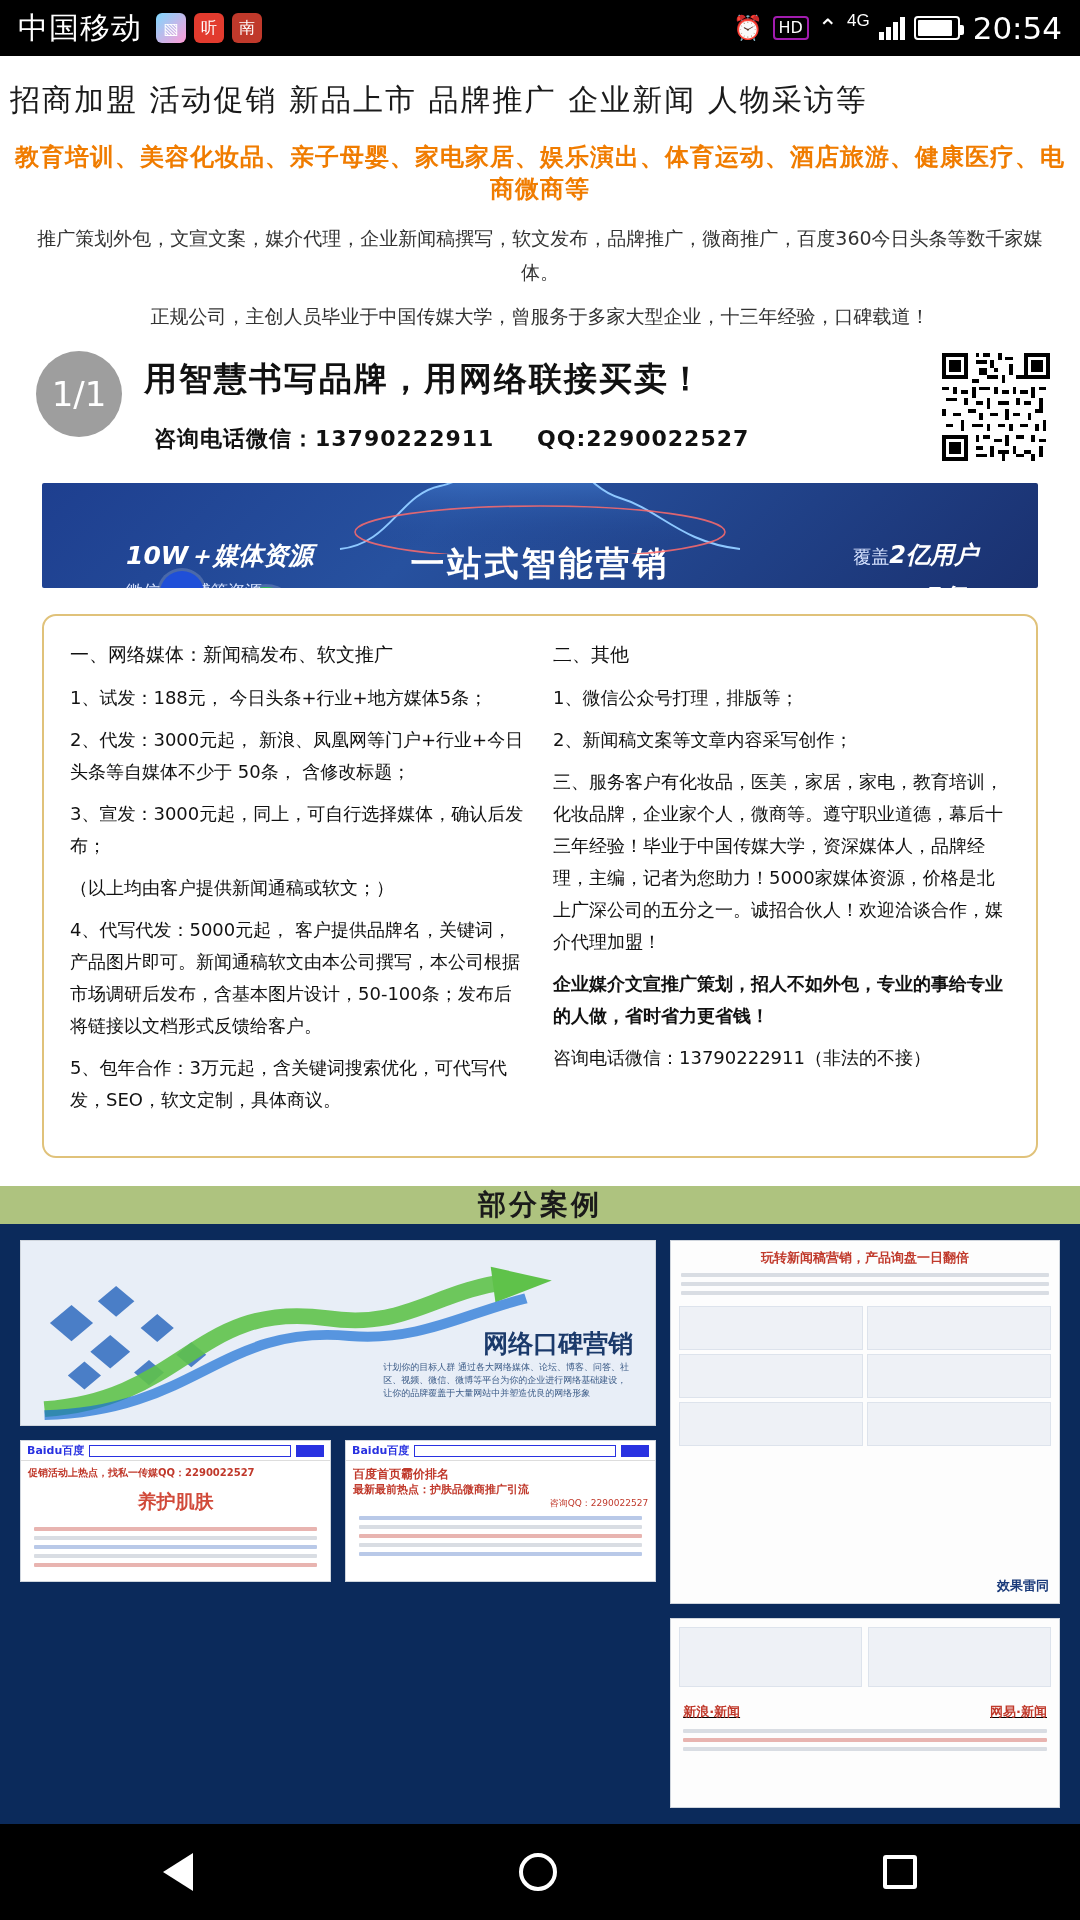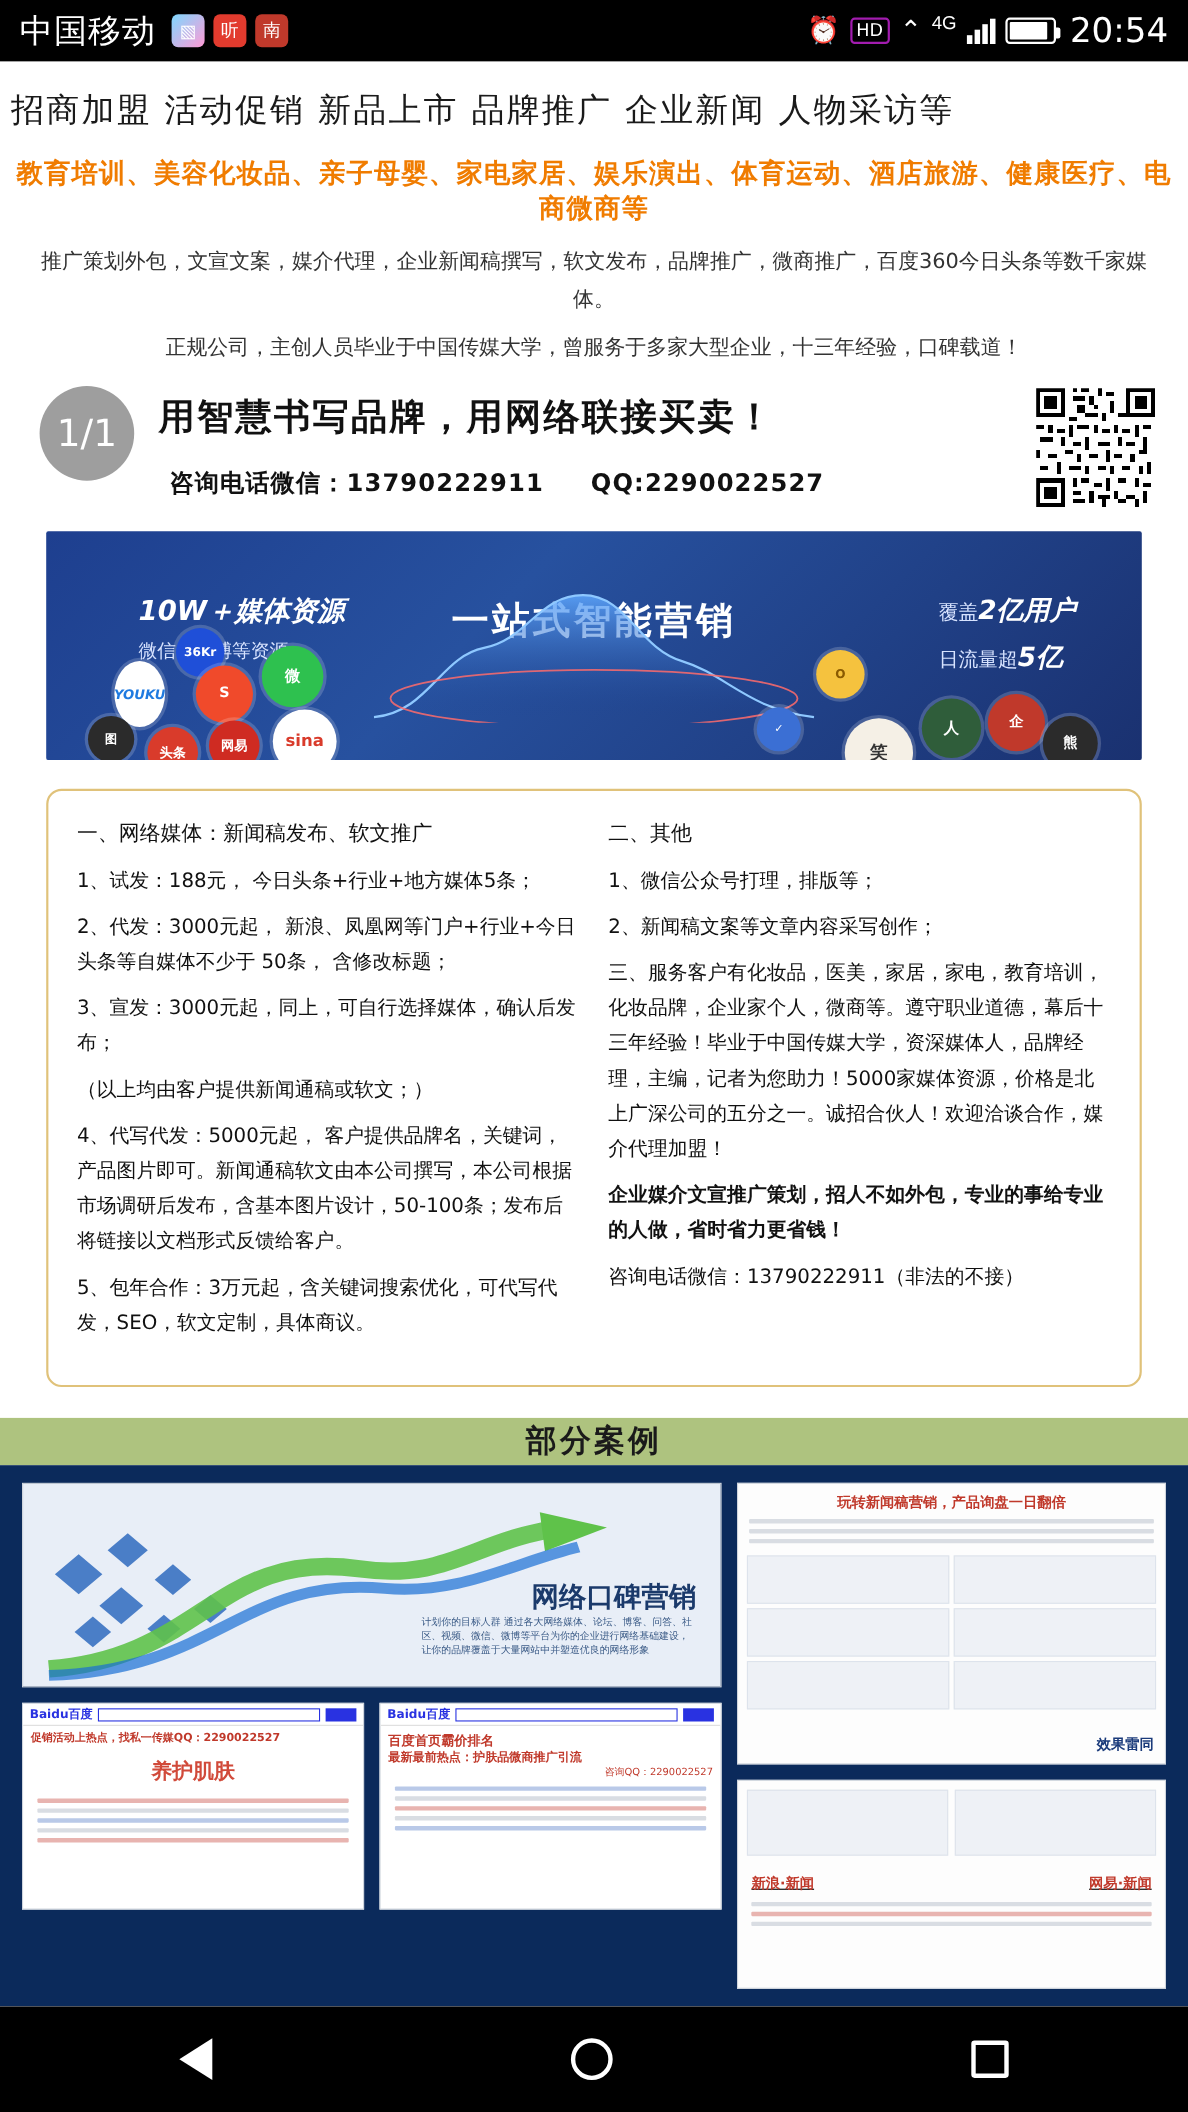--- a/index.html
+++ b/index.html
@@ -225,32 +225,32 @@
   .thumb-main { height: 186px; background: linear-gradient(120deg,#e9eef6,#dbe5f2); }
   .thumb-main .t-title {
     position: absolute; right: 22px; top: 86px;
     color: #1b3a6b; font-size: 25px; font-weight: bold;
     font-family: "DejaVu Sans", sans-serif;
   }
   .thumb-main .t-sub {
     position: absolute; right: 22px; top: 120px;
     color: #3a5a86; font-size: 9px; line-height: 13px; width: 250px; text-align: left;
   }
-  .row2 { display: flex; gap: 14px; height: 188px; }
+  .row2 { display: flex; gap: 14px; height: 142px; }
   .row2 .thumb { width: 50%; background: #fff; }
   .bd-bar { height: 20px; background: #fff; border-bottom: 1px solid #ddd;
             display: flex; align-items: center; padding: 0 6px; gap: 5px; }
   .bd-logo { font-size: 11px; color: #2932e1; font-weight: bold; }
   .bd-search { flex: 1; height: 12px; border: 1px solid #2932e1; }
   .bd-btn { width: 28px; height: 12px; background: #2932e1; }
   .thumb .body-lines { padding: 6px; }
   .ln { height: 4px; background: #d9dde3; margin-bottom: 5px; border-radius: 1px; }
   .ln.red { background: #e8b4b0; }
   .ln.blue { background: #b9c9e8; }
-  .thumb-r1 { height: 256px; background: #fdfdfd; }
+  .thumb-r1 { height: 364px; background: #fdfdfd; }
   .thumb-r2 { height: 190px; background: #fdfdfd; text-decoration: underline; }
   .r-head { text-align: center; color: #c0392b; font-size: 13px; font-weight: bold; padding: 8px 4px 6px; }
   .r-grid { display: flex; flex-wrap: wrap; gap: 4px; padding: 0 8px; }
   .r-card { width: calc(50% - 2px); height: 44px; background: #eef1f6; border: 1px solid #dde3ec; }
 
   
   .navbar {
     height: 96px; background: #000;
     display: flex; align-items: center; justify-content: space-around;
     flex: 0 0 96px;

